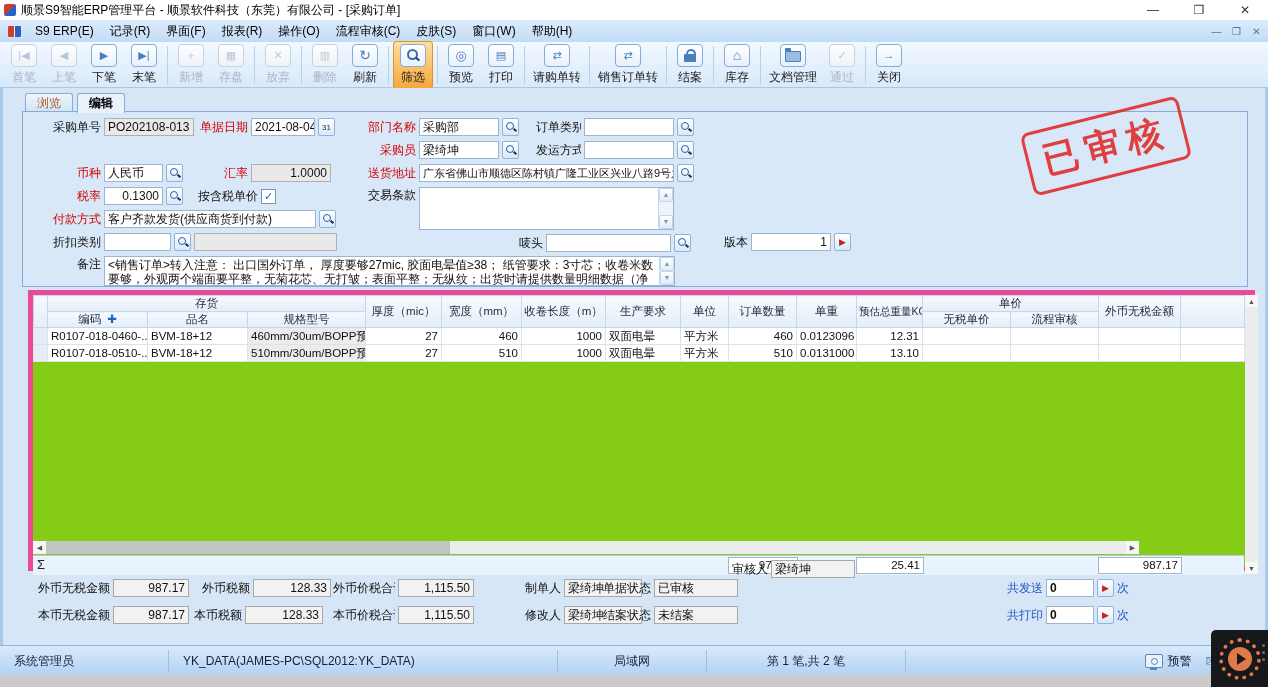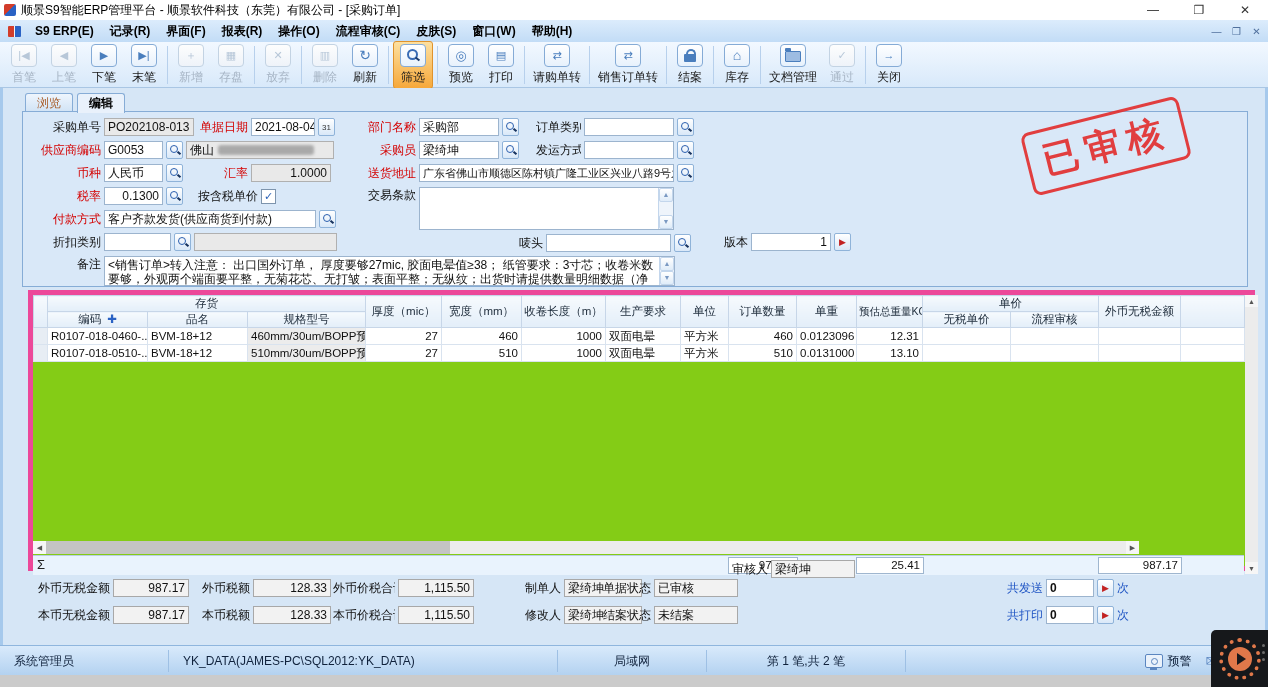--- a/index.html
+++ b/index.html
@@ -12,21 +12,21 @@
   .app-ico{width:12px;height:12px;margin:0 5px 0 4px;flex:none;
            background:linear-gradient(135deg,#d23c2a 0 50%,#2a62c4 50% 100%);border-radius:2px;}
   #titlebar .ttl{flex:1;font-size:12px;color:#000;white-space:nowrap;overflow:hidden;}
   .wctl{width:46px;height:20px;display:flex;align-items:center;justify-content:center;
         color:#333;font-size:12px;flex:none;cursor:default;}
   
   #menubar{position:absolute;left:0;top:20px;width:1268px;height:22px;
            background:linear-gradient(#dcecfc,#c2dcf6);display:flex;align-items:center;}
   .s9logo{width:13px;height:11px;margin:0 6px 0 8px;flex:none;border-radius:1px;
           background:linear-gradient(90deg,#d23c2a 0 45%,#f4f4f4 45% 55%,#2a62c4 55% 100%);}
-  .mitem{padding:18px 8px;height:22px;line-height:22px;color:#000;font-weight:bold;}
+  .mitem{padding:18px 8px;height:22px;line-height:22px;color:#000;}
   #menubar .spacer{flex:1;}
   .mdictl{width:17px;height:15px;margin-right:3px;display:flex;align-items:center;justify-content:center;
           color:#51719e;font-size:10px;}
   
   #toolbar{position:absolute;left:0;top:42px;width:1268px;height:46px;
            background:linear-gradient(#f2f8ff,#d8e9fa);border-bottom:1px solid #a9c6e4;
            display:flex;align-items:center;padding-left:4px;box-sizing:border-box;}
   .tbtn{display:flex;flex-direction:column;align-items:center;justify-content:center;
         padding:2px 4px;margin:0 1px;border-radius:3px;min-width:30px;}
   .tbtn .ibox{width:24px;height:21px;border:1px solid #85abd6;border-radius:4px;
@@ -288,29 +288,20 @@
         <span class="fl req" style="width:61px">部门名称</span>
         <span class="fb" style="width:72px">采购部</span>
         <span class="sqbtn mag"></span>
       </div>
       <div class="fi" style="left:513px;top:6px">
         <span class="fl" style="width:45px">订单类别</span>
         <span class="fb" style="width:82px"></span>
         <span class="sqbtn mag"></span>
       </div>
 
-      <div class="fi" style="left:2px;top:29px">
-        <span class="fl req" style="width:76px">供应商编码</span>
-        <span class="fb" style="width:51px">G0053</span>
-        <span class="sqbtn mag"></span>
-        <span class="fb ro" style="width:140px;display:flex;align-items:center;gap:2px">
-            <span>佛山</span>
-            <span class="rd g1" style="width:96px;margin-left:2px"></span>
-          </span>
-      </div>
       <div class="fi" style="left:332px;top:29px">
         <span class="fl req" style="width:61px">采购员</span>
         <span class="fb" style="width:72px">梁绮坤</span>
         <span class="sqbtn mag"></span>
       </div>
       <div class="fi" style="left:513px;top:29px">
         <span class="fl" style="width:45px">发运方式</span>
         <span class="fb" style="width:82px"></span>
         <span class="sqbtn mag"></span>
       </div>
@@ -515,21 +506,21 @@
       <span class="fl blue" style="width:40px">共发送</span>
       <span class="fb" style="width:40px;font-weight:bold">0</span>
       <span class="sqbtn spin">▶</span>
       <span class="blue">次</span>
     </div>
 
     <div class="fi" style="left:28px;top:518px">
       <span class="fl" style="width:79px">本币无税金额</span>
       <span class="fb foot num" style="width:68px">987.17</span>
     </div>
-    <div class="fi" style="left:196px;top:518px">
+    <div class="fi" style="left:188px;top:518px">
       <span class="fl" style="width:51px">本币税额</span>
       <span class="fb foot num" style="width:70px">128.33</span>
     </div>
     <div class="fi" style="left:330px;top:518px">
       <span class="fl" style="width:62px">本币价税合计</span>
       <span class="fb foot num" style="width:68px">1,115.50</span>
     </div>
     <div class="fi" style="left:520px;top:518px">
       <span class="fl" style="width:38px">修改人</span>
       <span class="fb foot" style="width:70px">梁绮坤</span>

